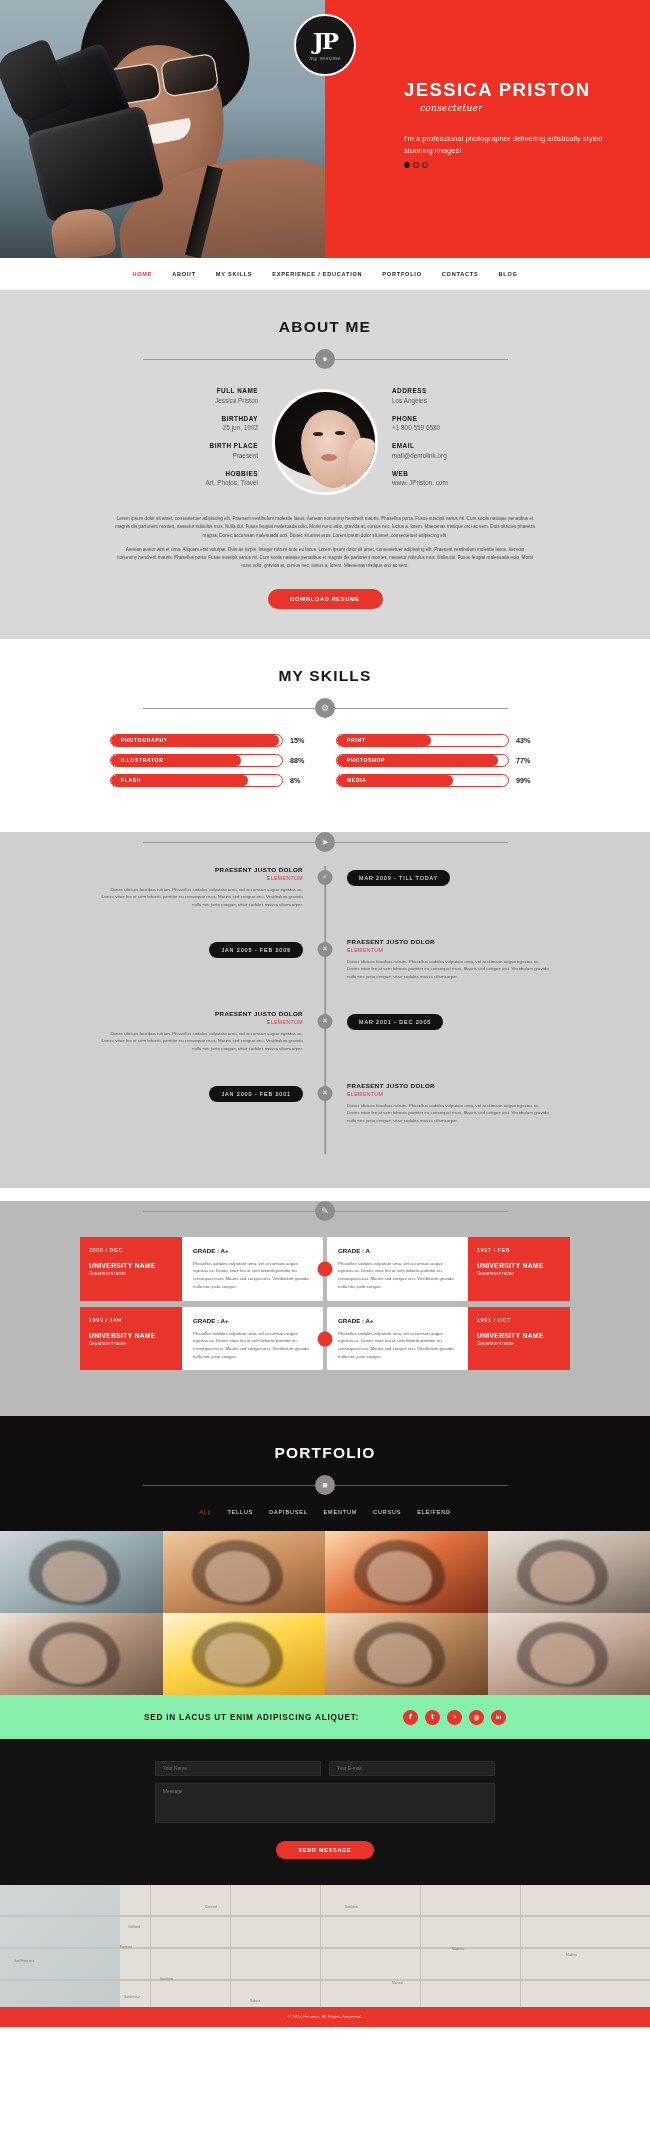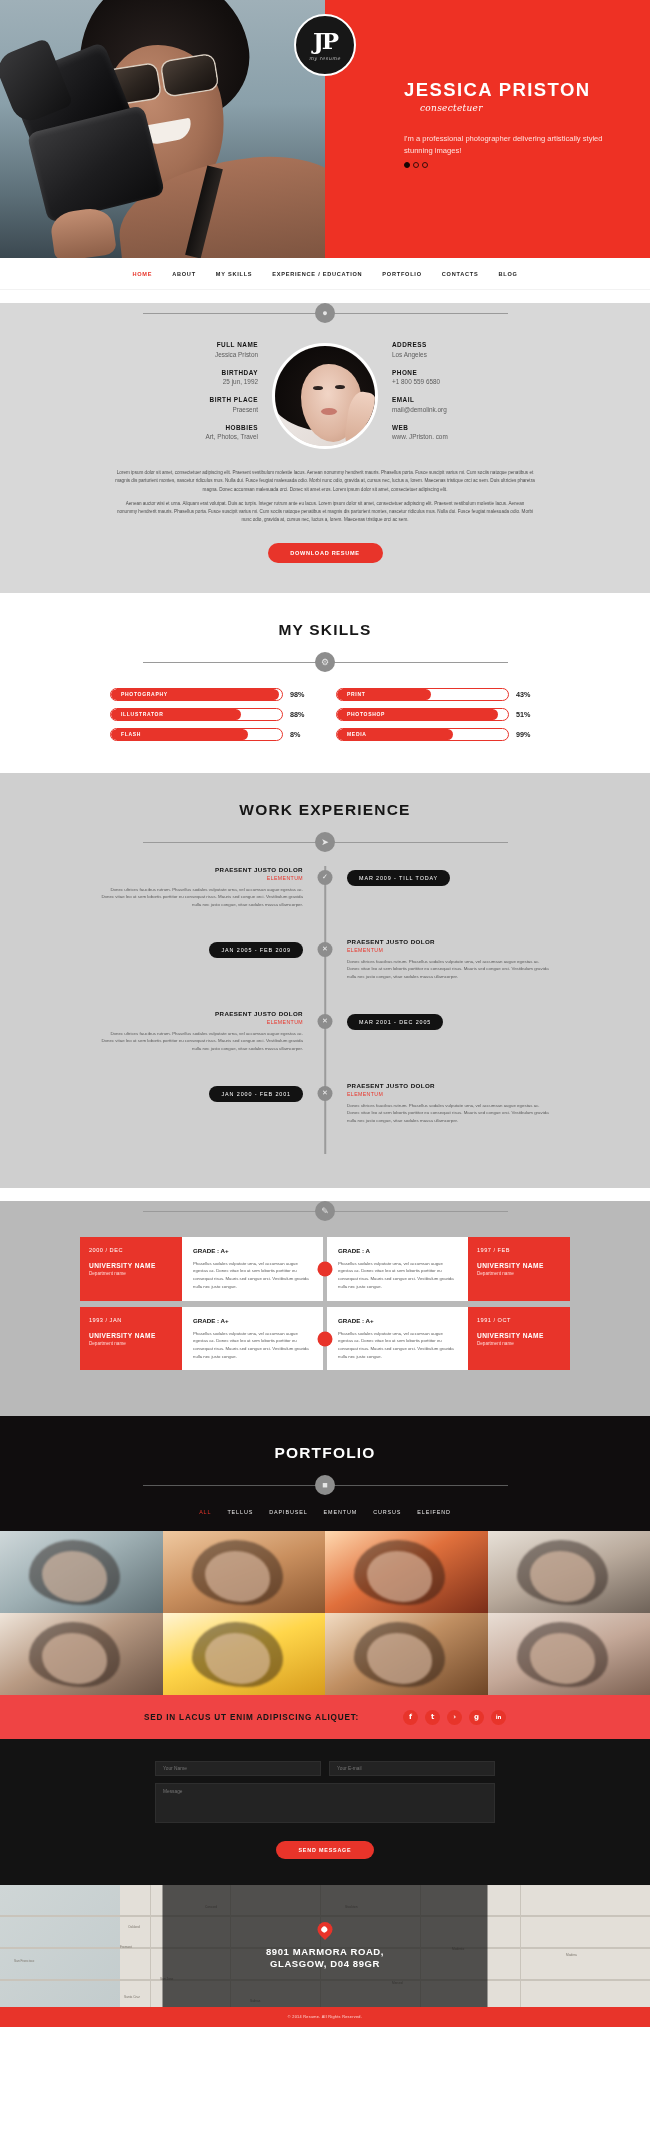--- a/index.html
+++ b/index.html
@@ -287,21 +287,21 @@
   .pf-cell .blob {
     position:absolute; border-radius: 50%; filter: blur(1px);
   }
   .pf-cell .f1 { left: 18%; top: 10%; width: 56%; height: 80%; background: rgba(30,20,16,.45);
     border-radius: 48% 52% 40% 60%/55% 58% 42% 45%; }
   .pf-cell .f2 { left: 26%; top: 24%; width: 40%; height: 62%; background: rgba(240,205,180,.55);
     border-radius: 46% 54% 44% 56%; }
 
   
   .social-bar {
-    background:#ef4444; height: 44px; display:flex; align-items:center;
+    background:#86efac; height: 44px; display:flex; align-items:center;
     justify-content:center; gap: 44px;
   }
   .social-title { font-size: 8.2px; font-weight:800; letter-spacing:.8px; color:#161616; }
   .social-icons { display:flex; gap: 7px; }
   .social-icons span {
     width: 15px; height: 15px; border-radius:50%; background:#e8342a; color:#fff;
     display:flex; align-items:center; justify-content:center; font-size: 7px; font-weight:700;
     font-family:"DejaVu Sans", sans-serif;
   }
 
@@ -397,20 +397,21 @@
     <a href="#" class="active">HOME</a>
     <a href="#">ABOUT</a>
     <a href="#">MY SKILLS</a>
     <a href="#">EXPERIENCE / EDUCATION</a>
     <a href="#">PORTFOLIO</a>
     <a href="#">CONTACTS</a>
     <a href="#">BLOG</a>
   </div>
 
   <section class="about">
+    <h2 class="sec-title">ABOUT ME</h2>
     <div class="divider">
       <div class="line"></div>
       <div class="knob">●</div>
     </div>
 
     <div class="about-grid">
       <div class="about-col left">
         <div class="about-item">
           <div class="k">FULL NAME</div>
           <div class="v">Jessica Priston</div>
@@ -473,62 +474,61 @@
       <div class="line"></div>
       <div class="knob">⚙</div>
     </div>
 
     <div class="skills-grid">
       <div class="skill-row">
         <div class="skill-bar">
           <div class="skill-fill" style="width:98%"></div>
           <div class="skill-name">PHOTOGRAPHY</div>
         </div>
-        <div class="skill-pct">98%</div>
+        <div class="skill-pct">15%</div>
       </div>
       <div class="skill-row">
         <div class="skill-bar">
           <div class="skill-fill" style="width:55%"></div>
           <div class="skill-name">PRINT</div>
         </div>
         <div class="skill-pct">43%</div>
       </div>
       <div class="skill-row">
         <div class="skill-bar">
           <div class="skill-fill" style="width:76%"></div>
           <div class="skill-name">ILLUSTRATOR</div>
         </div>
         <div class="skill-pct">88%</div>
       </div>
       <div class="skill-row">
         <div class="skill-bar">
           <div class="skill-fill" style="width:94%"></div>
           <div class="skill-name">PHOTOSHOP</div>
         </div>
-        <div class="skill-pct">51%</div>
+        <div class="skill-pct">77%</div>
       </div>
       <div class="skill-row">
         <div class="skill-bar">
           <div class="skill-fill" style="width:80%"></div>
           <div class="skill-name">FLASH</div>
         </div>
         <div class="skill-pct">8%</div>
       </div>
       <div class="skill-row">
         <div class="skill-bar">
           <div class="skill-fill" style="width:68%"></div>
           <div class="skill-name">MEDIA</div>
         </div>
         <div class="skill-pct">99%</div>
       </div>
     </div>
   </section>
 
   <section class="exp">
-    <h2 class="sec-title">WORK EXPERIENCE</h2>
     <div class="divider">
       <div class="line"></div>
       <div class="knob">➤</div>
     </div>
 
     <div class="timeline">
       <div class="spine"></div>
 
       <div class="tl-row">
         <div class="tl-node">✓</div>
@@ -725,26 +725,19 @@
     <div class="lbl" style="left:205px; top:20px;">Concord</div>
     <div class="lbl" style="left:345px; top:20px;">Stockton</div>
     <div class="lbl" style="left:452px; top:62px;">Modesto</div>
     <div class="lbl" style="left:120px; top:60px;">Fremont</div>
     <div class="lbl" style="left:160px; top:92px;">San Jose</div>
     <div class="lbl" style="left:124px; top:110px;">Santa Cruz</div>
     <div class="lbl" style="left:250px; top:114px;">Salinas</div>
     <div class="lbl" style="left:392px; top:96px;">Merced</div>
     <div class="lbl" style="left:566px; top:68px;">Madera</div>
 
-    <div class="map-overlay">
-      <div class="map-pin"></div>
-      <div class="map-addr">
-        <div>8901 MARMORA ROAD,</div>
-        <div>GLASGOW, D04 89GR</div>
-      </div>
-    </div>
   </div>
 
   <div class="footer">
     <span>© 2014 Resume. All Rights Reserved.</span>
   </div>
 
 </div>
 
 </body></html>

